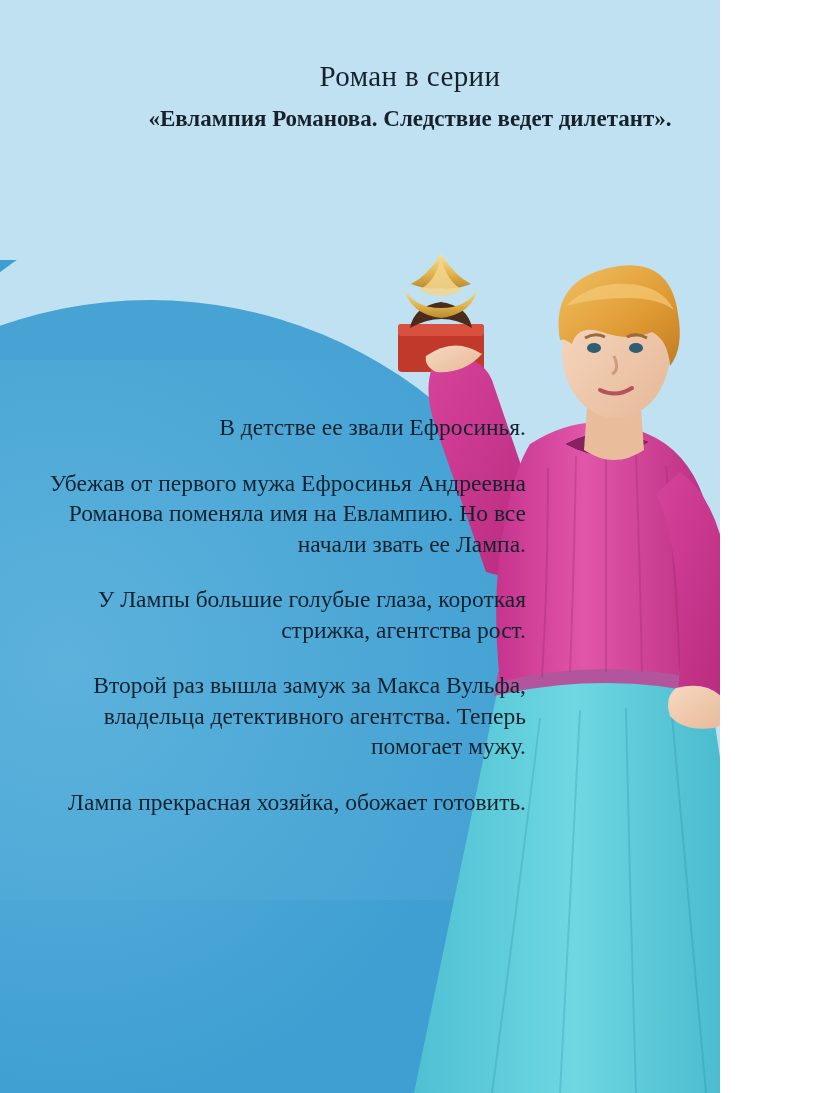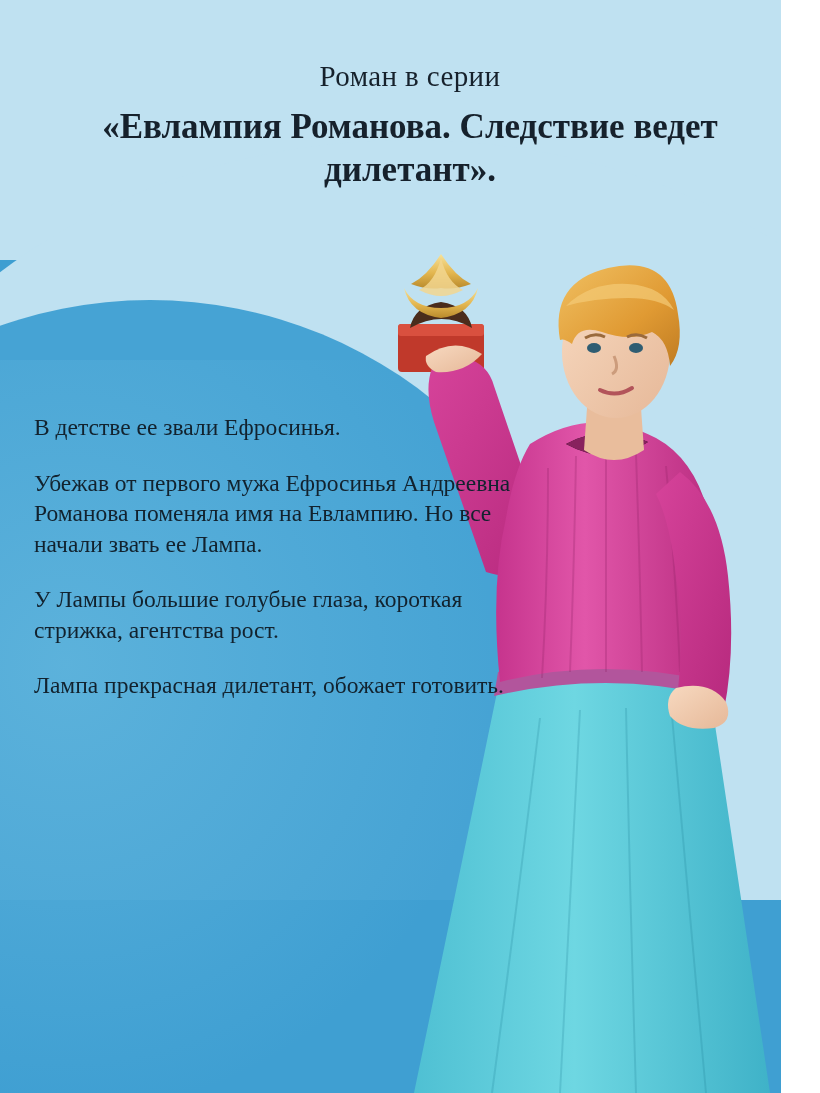--- a/index.html
+++ b/index.html
@@ -9,21 +9,21 @@
   body {
     width: 820px;
     height: 1093px;
     font-family: "Liberation Serif", serif;
     background: #ffffff;
     overflow: hidden;
   }
 
   .poster {
     position: relative;
-    width: 781px;
+    width: 720px;
     height: 1093px;
     overflow: hidden;
     background: #bfe2f2;
   }
 
   
   .bg-top {
     position: absolute;
     left: 0; top: 0;
     width: 820px;
@@ -84,36 +84,37 @@
     text-align: center;
     color: #16212c;
     z-index: 6;
   }
   .series-line {
     font-size: 29px;
     letter-spacing: 0.4px;
     margin-bottom: 12px;
   }
   .series-title {
-    font-size: 35px;
+    font-size: 23px;
     font-weight: bold;
     line-height: 1.24;
     padding: 0 40px;
   }
 
   
   .copy {
     position: absolute;
     left: 34px;
     top: 412px;
     width: 492px;
     color: #12222e;
     font-size: 23.5px;
     line-height: 1.30;
     z-index: 7;
+    text-align: right;
   }
   .copy p {
     margin: 0 0 25px 0;
   }
   .copy p:last-child { margin-bottom: 0; }
 
   
   .figure {
     position: absolute;
     left: 380px;
@@ -223,16 +224,17 @@
       <path d="M247 89 q10 -5 20 1" stroke="#9a6a3c" stroke-width="3" fill="none"></path>
       <path d="M234 108 q6 14 -2 18" stroke="#cc9c7c" stroke-width="3" fill="none"></path>
       <path d="M220 142 q16 8 32 -2" stroke="#b2545a" stroke-width="4" fill="none" stroke-linecap="round"></path>
     </svg>
   </div>
 
   <div class="copy">
     <p>В детстве ее звали Ефросинья.</p>
     <p>Убежав от первого мужа Ефросинья Андреевна Романова поменяла имя на Евлампию. Но все начали звать ее Лампа.</p>
     <p>У Лампы большие голубые глаза, короткая стрижка, агентства рост.</p>
-    <p>Лампа прекрасная дилетант, обожает готовить.</p>
+    <p>Второй раз вышла замуж за Макса Вульфа, владельца детективного агентства. Теперь помогает мужу.</p>
+    <p>Лампа прекрасная хозяйка, обожает готовить.</p>
   </div>
 
 </div>
 
 </body></html>

